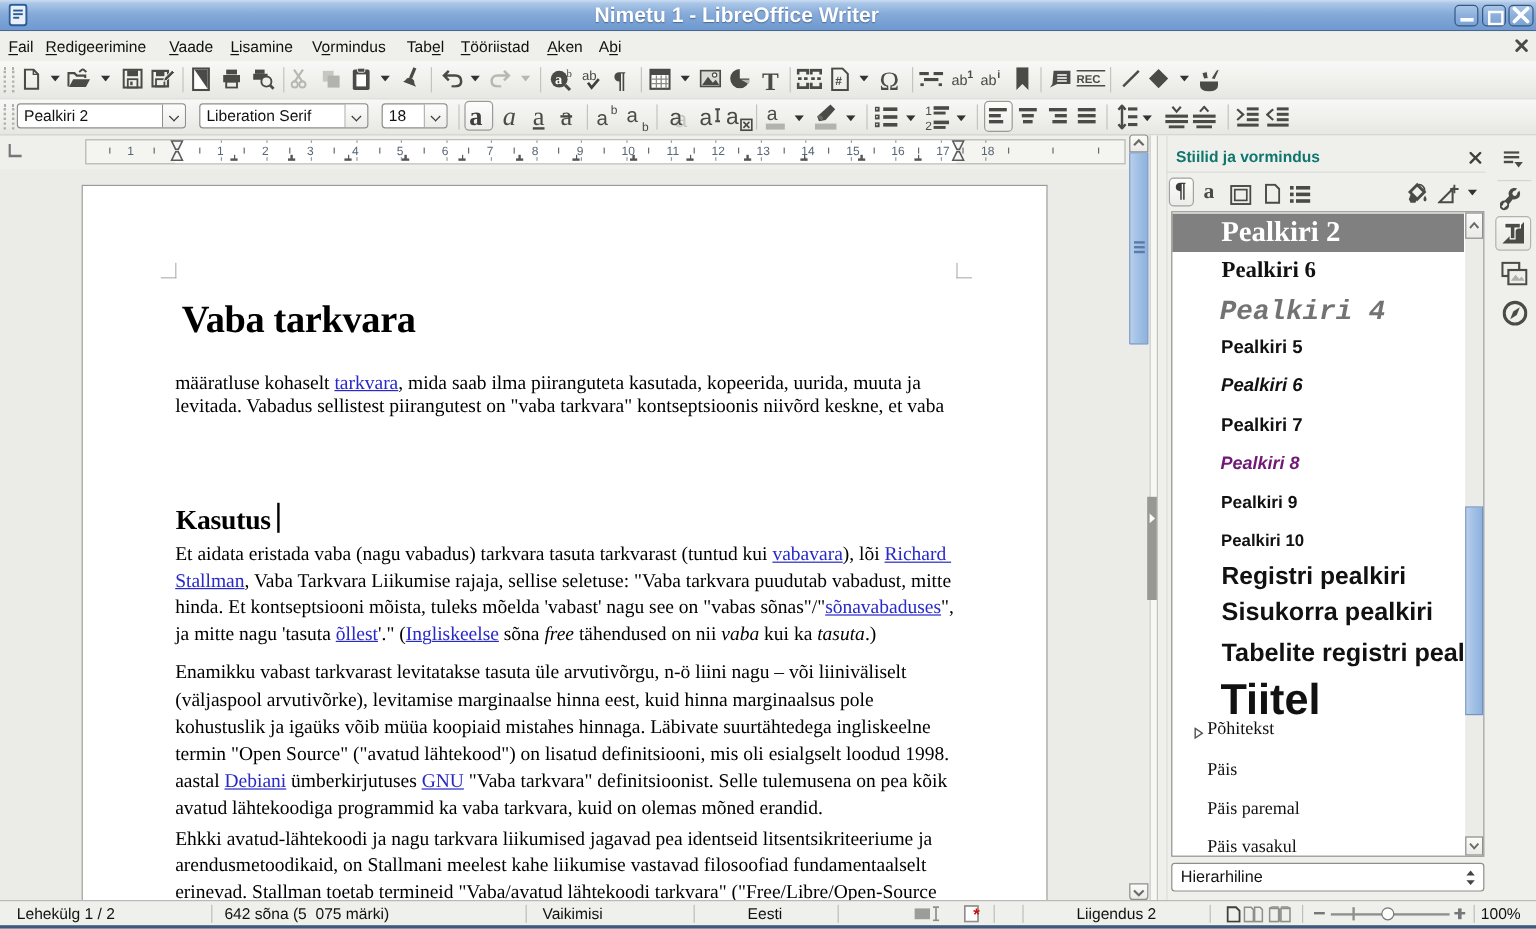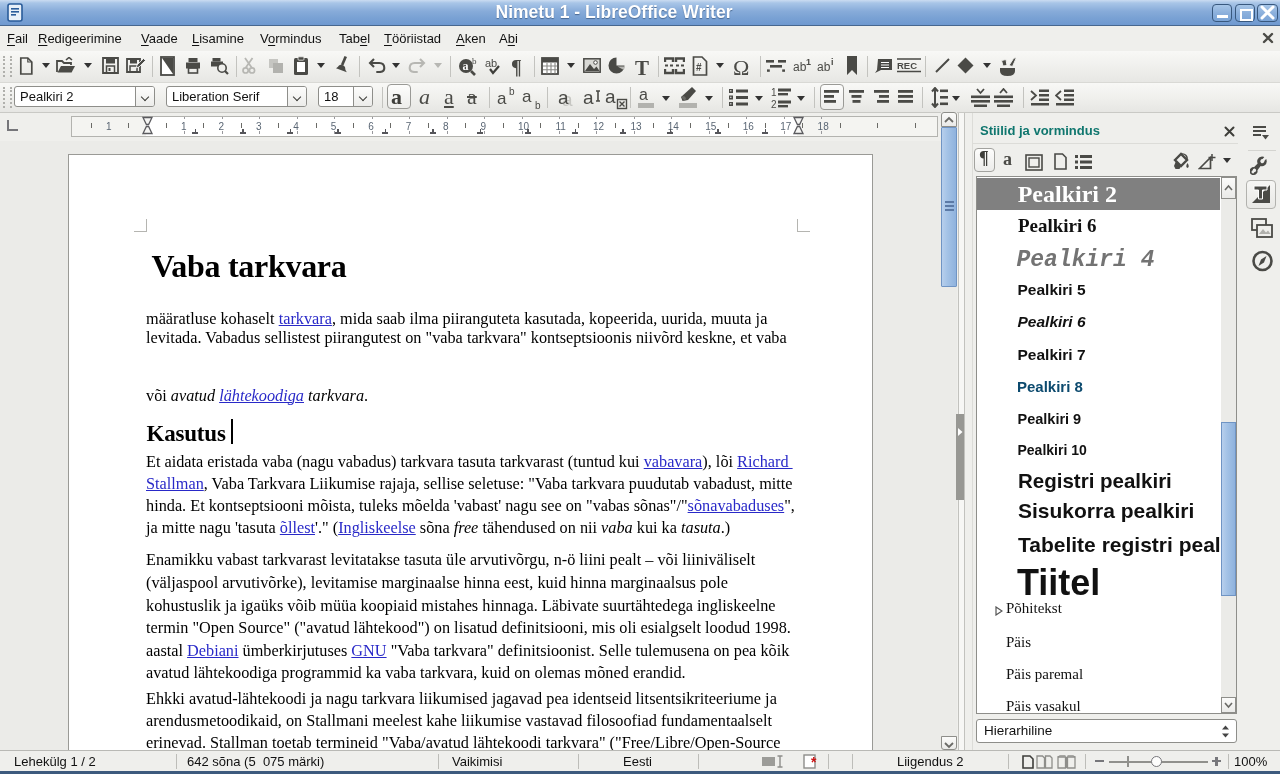--- a/index.html
+++ b/index.html
@@ -569,28 +569,27 @@
  <div id="page"></div>
 
  <div class="cmark" style="left:134px;top:90px;width:13px;height:1px"></div>
  <div class="cmark" style="left:146px;top:78px;width:1px;height:13px"></div>
  <div class="cmark" style="left:797px;top:90px;width:13px;height:1px"></div>
  <div class="cmark" style="left:797px;top:78px;width:1px;height:13px"></div>
  <div id="doc-text">
   <div class="ln" style="left:151.5px;top:107.2px;font-size:32px;font-weight:bold;letter-spacing:-0.3px;line-height:36px">Vaba tarkvara</div>
   <div class="ln" style="left:146px;top:169.1px">määratluse kohaselt <a class="lk">tarkvara</a>, mida saab ilma piiranguteta kasutada, kopeerida, uurida, muuta ja</div>
   <div class="ln" style="left:146px;top:188.2px">levitada. Vabadus sellistest piirangutest on "vaba tarkvara" kontseptsioonis niivõrd keskne, et vaba</div>
-  <div class="ln" style="left:146px;top:245.5px">või <i>avatud</i> <a class="lk"><i>lähtekoodiga</i></a> <i>tarkvara</i>.</div>
   <div class="ln" style="left:146.5px;top:279.8px;font-size:23px;font-weight:bold;letter-spacing:-0.2px;line-height:26px">Kasutus</div>
   <div style="position:absolute;left:231px;top:277.8px;width:2px;height:25.4px;background:#000"></div>
   <div class="ln" style="left:146px;top:311.6px">Et aidata eristada vaba (nagu vabadus) tarkvara tasuta tarkvarast (tuntud kui <a class="lk">vabavara</a>), lõi <a class="lk">Richard </a></div>
   <div class="ln" style="left:146px;top:333.7px"><a class="lk">Stallman</a>, Vaba Tarkvara Liikumise rajaja, sellise seletuse: "Vaba tarkvara puudutab vabadust, mitte</div>
   <div class="ln" style="left:146px;top:355.8px">hinda. Et kontseptsiooni mõista, tuleks mõelda 'vabast' nagu see on "vabas sõnas"/"<a class="lk">sõnavabaduses</a>",</div>
   <div class="ln" style="left:146px;top:377.9px">ja mitte nagu 'tasuta <a class="lk">õllest</a>'." (<a class="lk">Ingliskeelse</a> sõna <i>free</i> tähendused on nii <i>vaba</i> kui ka <i>tasuta</i>.)</div>
-  <div class="ln" style="left:146px;top:410.4px">Enamikku vabast tarkvarast levitatakse tasuta üle arvutivõrgu, n-ö liini pealt – või liiniväliselt</div>
+  <div class="ln" style="left:146px;top:410.4px">Enamikku vabast tarkvarast levitatakse tasuta üle arvutivõrgu, n-ö liini nagu – või liiniväliselt</div>
   <div class="ln" style="left:146px;top:433px">(väljaspool arvutivõrke), levitamise marginaalse hinna eest, kuid hinna marginaalsus pole</div>
   <div class="ln" style="left:146px;top:455.5px">kohustuslik ja igaüks võib müüa koopiaid mistahes hinnaga. Läbivate suurtähtedega ingliskeelne</div>
   <div class="ln" style="left:146px;top:478.1px">termin "Open Source" ("avatud lähtekood") on lisatud definitsiooni, mis oli esialgselt loodud 1998.</div>
   <div class="ln" style="left:146px;top:500.6px">aastal <a class="lk">Debiani</a> ümberkirjutuses <a class="lk">GNU</a> "Vaba tarkvara" definitsioonist. Selle tulemusena on pea kõik</div>
   <div class="ln" style="left:146px;top:523.2px">avatud lähtekoodiga programmid ka vaba tarkvara, kuid on olemas mõned erandid.</div>
   <div class="ln" style="left:146px;top:548.6px">Ehkki avatud-lähtekoodi ja nagu tarkvara liikumised jagavad pea identseid litsentsikriteeriume ja</div>
   <div class="ln" style="left:146px;top:571px">arendusmetoodikaid, on Stallmani meelest kahe liikumise vastavad filosoofiad fundamentaalselt</div>
   <div class="ln" style="left:146px;top:593.4px">erinevad. Stallman toetab termineid "Vaba/avatud lähtekoodi tarkvara" ("Free/Libre/Open-Source</div>
  </div>
 </div>
@@ -661,21 +660,21 @@
     </svg>
 
  <div class="abs" style="left:18px;top:63px;width:261px;height:538px;background:#fff;border:1px solid #8e8e8a;box-sizing:border-box"></div>
  <div class="abs" style="left:19px;top:65px;width:243px;height:32px;background:#808080"></div>
  <div class="abs nw" style="left:59.7px;top:67.5px;font-family:'Liberation Serif';font-size:24px;font-weight:bold;color:#fff">Pealkiri 2</div>
  <div class="abs nw" style="left:59.9px;top:102.2px;font-family:'Liberation Serif';font-size:19px;font-weight:bold;color:#111">Pealkiri 6</div>
  <div class="abs nw" style="left:58.5px;top:133.5px;font-family:Liberation Mono, monospace;font-size:23px;font-weight:bold;font-style:italic;color:#737373">Pealkiri 4</div>
  <div class="abs nw" style="left:59.5px;top:167.7px;font-size:15.5px;font-weight:bold;color:#111">Pealkiri 5</div>
  <div class="abs nw" style="left:59.5px;top:200.2px;font-size:15.5px;font-weight:bold;font-style:italic;color:#111">Pealkiri 6</div>
  <div class="abs nw" style="left:59.5px;top:232.8px;font-size:15.5px;font-weight:bold;color:#111">Pealkiri 7</div>
- <div class="abs nw" style="left:59px;top:265.2px;font-size:15px;font-weight:bold;color:#0c4a6e">Pealkiri 8</div>
+ <div class="abs nw" style="left:59px;top:265.2px;font-size:15px;font-weight:bold;font-style:italic;color:#701a75">Pealkiri 8</div>
  <div class="abs nw" style="left:59.5px;top:297.6px;font-size:14.5px;font-weight:bold;color:#111">Pealkiri 9</div>
  <div class="abs nw" style="left:59.5px;top:329.2px;font-size:14px;font-weight:bold;color:#111">Pealkiri 10</div>
  <div class="abs nw" style="left:60px;top:356px;font-size:20.5px;font-weight:bold;color:#111">Registri pealkiri</div>
  <div class="abs nw" style="left:60px;top:385.5px;font-size:21px;font-weight:bold;color:#111">Sisukorra pealkiri</div>
  <div class="abs nw" style="left:60px;top:419.5px;width:202px;overflow:hidden;font-size:21px;font-weight:bold;color:#111">Tabelite registri pealkiri</div>
  <div class="abs nw" style="left:59px;top:448.7px;font-size:36px;font-weight:bold;color:#111">Tiitel</div>
  <svg class="abs" style="left:37px;top:493px" width="8" height="10" viewBox="0 0 8 10">
       <path d="M1 1 L7 5 1 9z" fill="none" stroke="#555" stroke-width="1.2"></path>
     </svg>
  <div class="abs nw" style="left:48px;top:486.9px;font-family:'Liberation Serif';font-size:15px;color:#111">Põhitekst</div>

